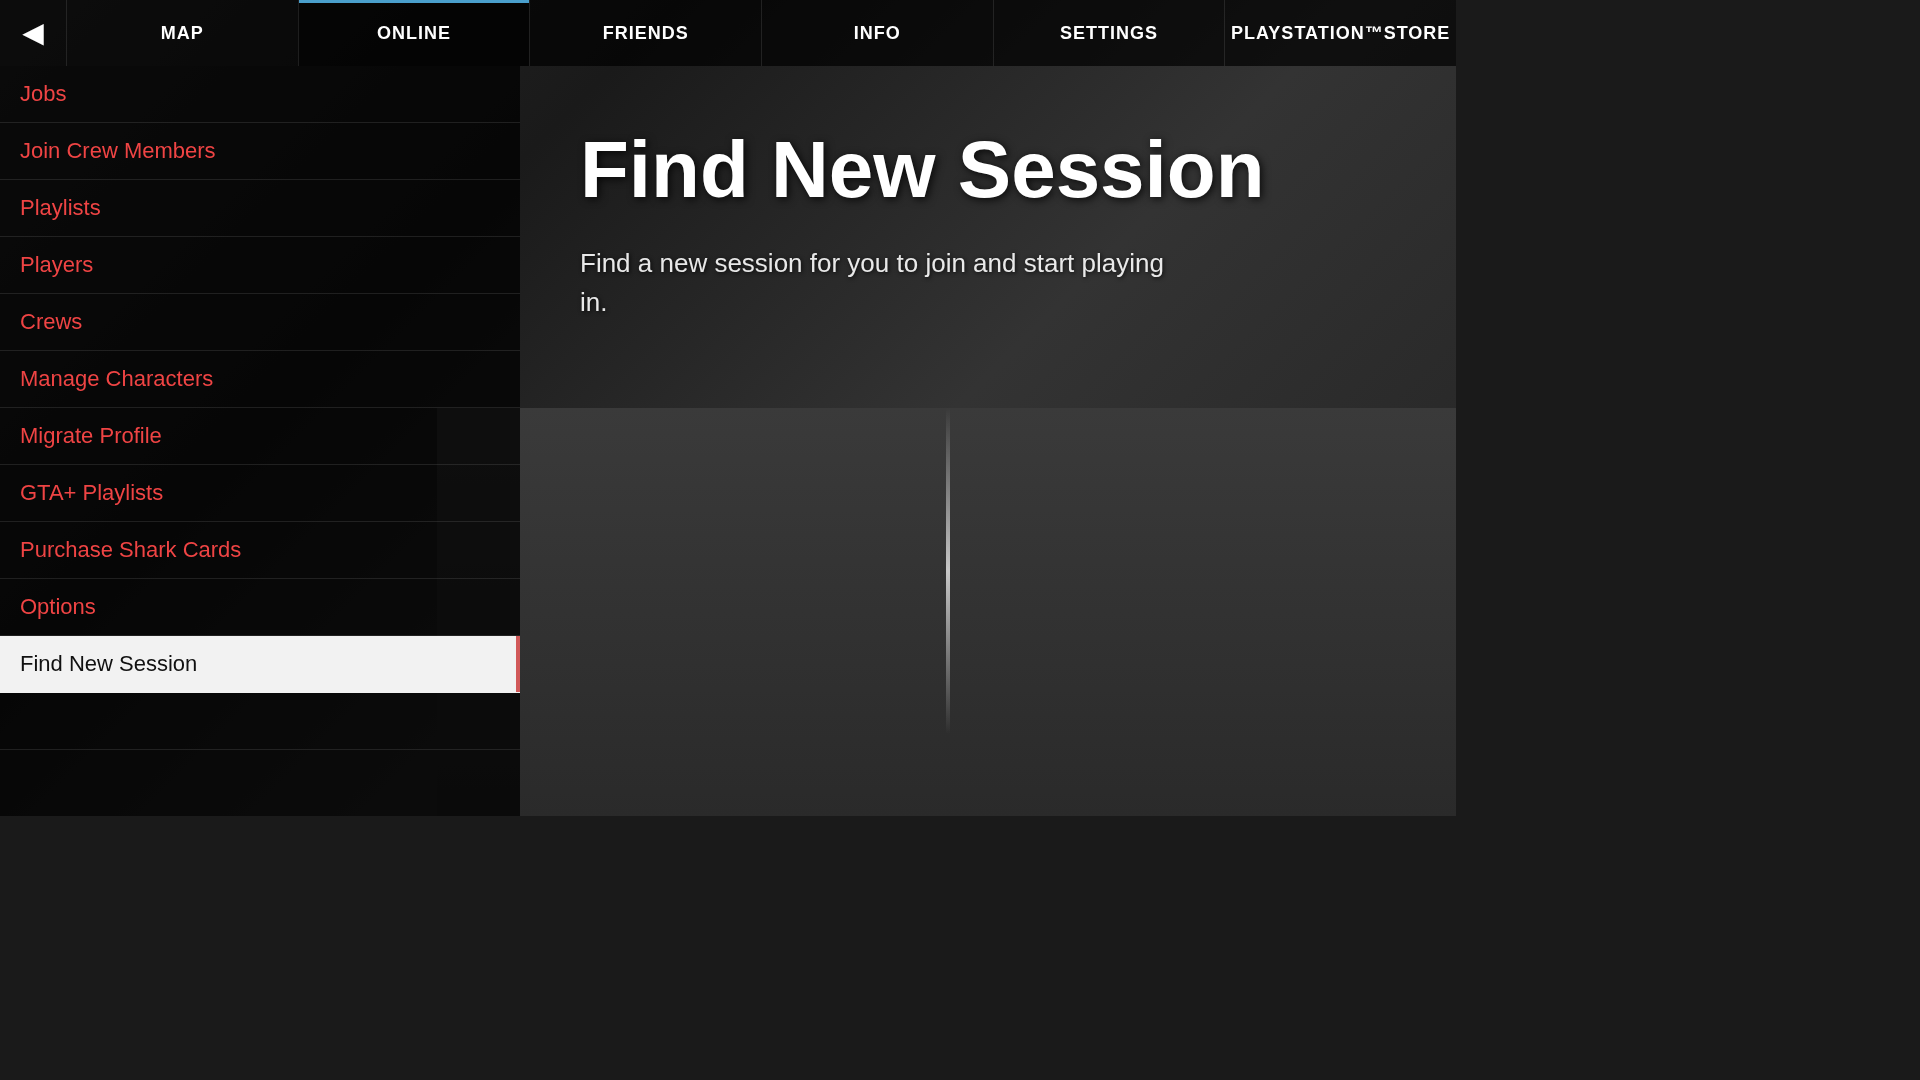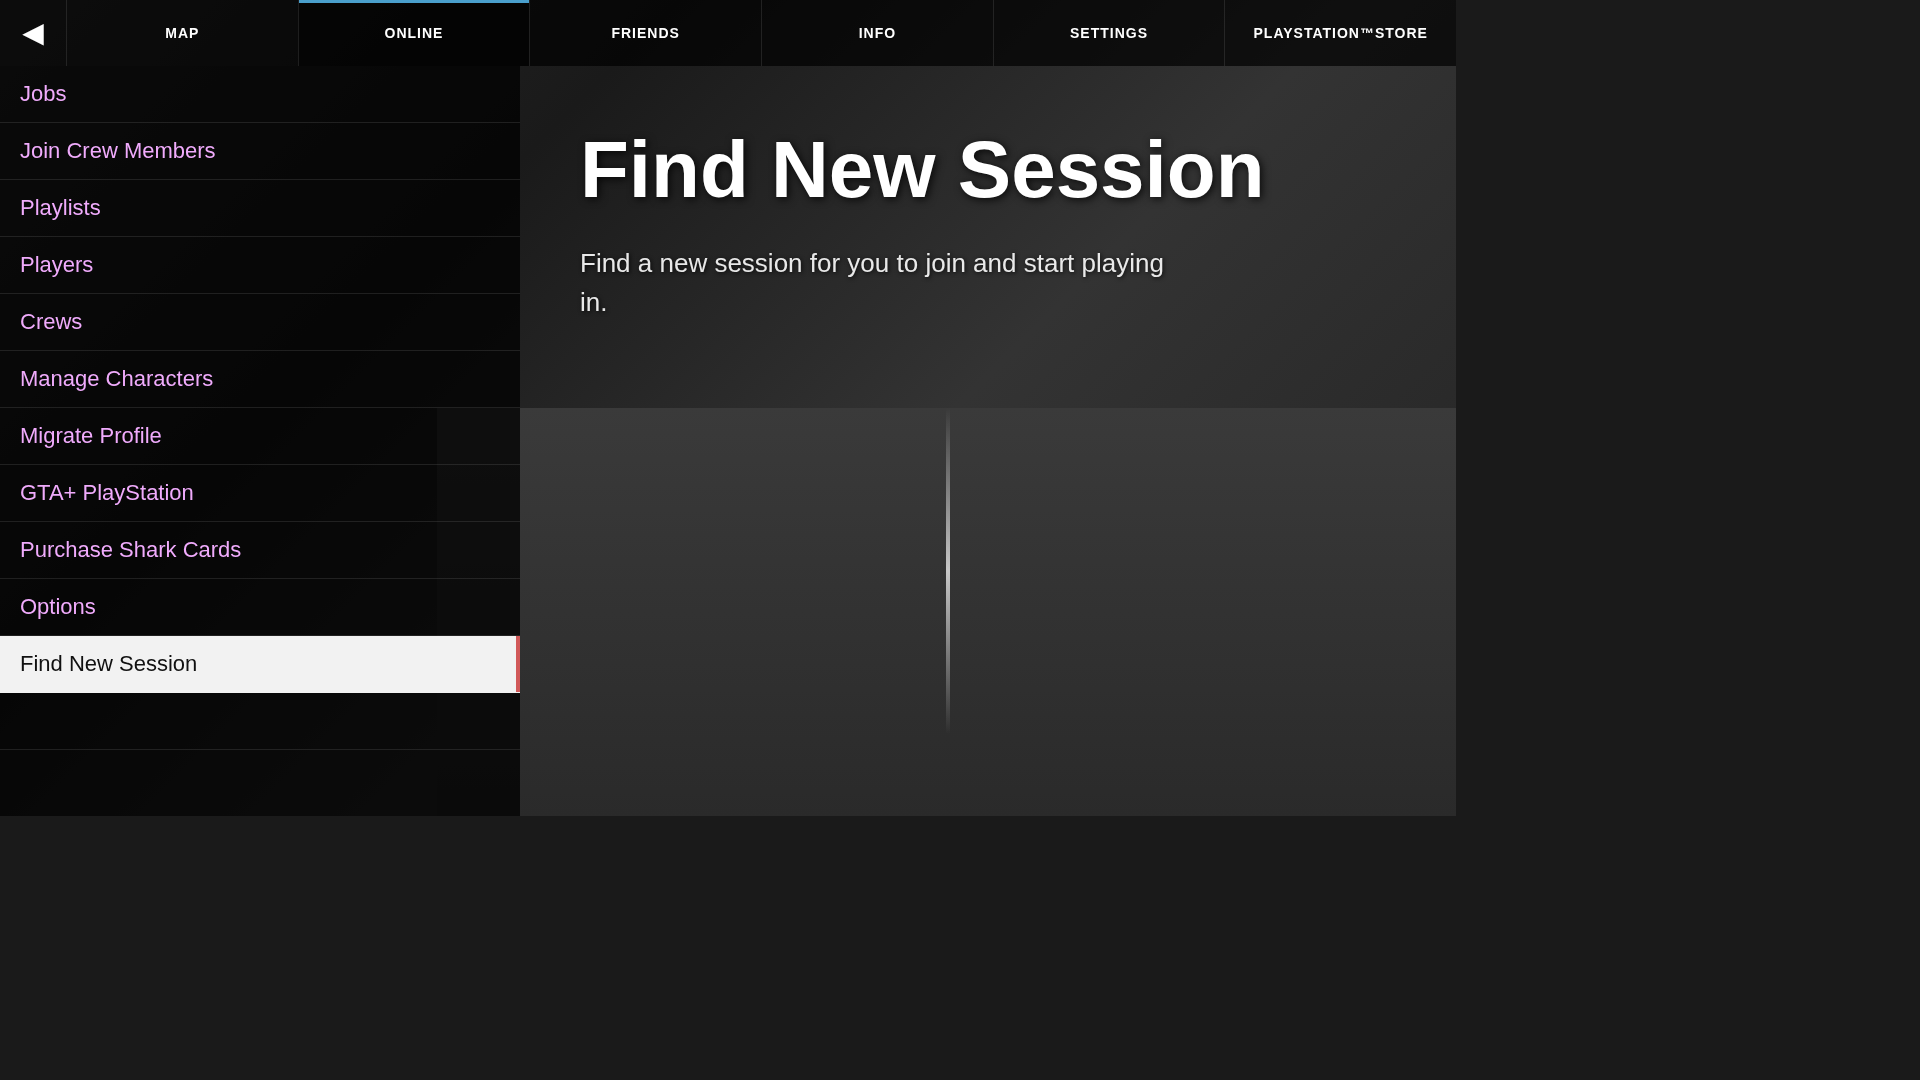--- a/index.html
+++ b/index.html
@@ -95,21 +95,21 @@
       position: absolute;
       top: 0;
       left: 0;
       right: 0;
       height: 3px;
       background: #4a9fcc;
     }
 
     .nav-tab-label {
       color: white;
-      font-size: 14px;
+      font-size: 18px;
       font-weight: bold;
       letter-spacing: 1px;
       text-transform: uppercase;
     }
 
     .nav-tab.active .nav-tab-label {
       color: white;
       text-align: right;
     }
 
@@ -141,21 +141,21 @@
 
     .menu-item.active .menu-item-label {
       color: #111;
     }
 
     .menu-item.dimmed .menu-item-label {
       color: rgba(255,255,255,0.4);
     }
 
     .menu-item-label {
-      color: #f0abfc;
+      color: #ef4444;
       font-size: 22px;
       font-weight: normal;
     }
 
     
     .menu-item.active::after {
       content: '';
       position: absolute;
       right: 0;
       top: 0;
@@ -253,21 +253,21 @@
     <div class="menu-item">
       <span class="menu-item-label">Crews</span>
     </div>
     <div class="menu-item">
       <span class="menu-item-label">Manage Characters</span>
     </div>
     <div class="menu-item">
       <span class="menu-item-label">Migrate Profile</span>
     </div>
     <div class="menu-item">
-      <span class="menu-item-label">GTA+ PlayStation</span>
+      <span class="menu-item-label">GTA+ Playlists</span>
     </div>
     <div class="menu-item">
       <span class="menu-item-label">Purchase Shark Cards</span>
     </div>
     <div class="menu-item">
       <span class="menu-item-label">Options</span>
     </div>
     <div class="menu-item active">
       <span class="menu-item-label">Find New Session</span>
     </div>

